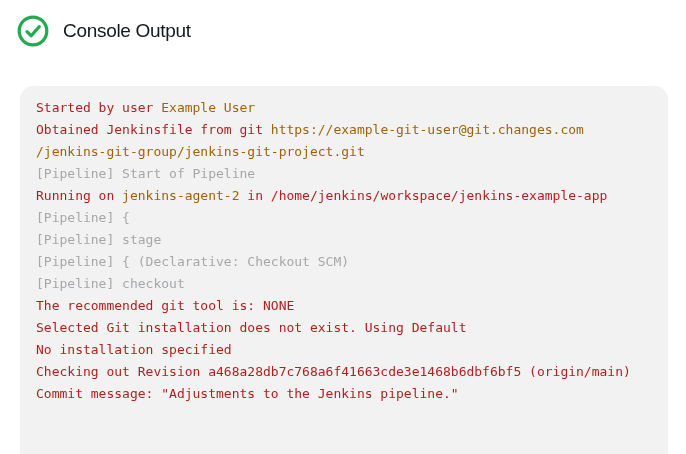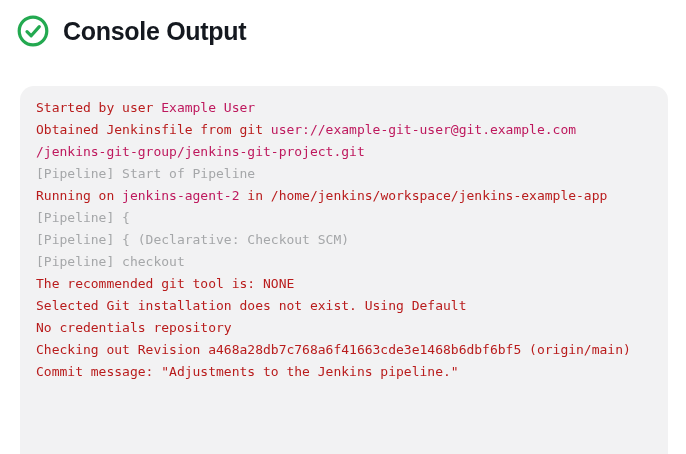--- a/index.html
+++ b/index.html
@@ -12,22 +12,22 @@
   }
   .header {
     position: absolute;
     top: 13px; left: 17px;
     display: flex;
     align-items: center;
     gap: 14px;
   }
   .status-icon { width: 32px; height: 32px; display: block; }
   .page-title {
-    font-size: 25px;
-    font-weight: 700;
+    font-size: 19px;
+    font-weight: 400;
     color: #14181f;
     letter-spacing: -0.3px;
     line-height: 36px;
   }
   .console-box {
     position: absolute;
     left: 20px; top: 86px;
     width: 648px;
     height: 382px; 
     background: #f2f2f3;
@@ -37,42 +37,43 @@
   }
   .console-line {
     white-space: pre;
     font-family: "DejaVu Sans Mono", "Liberation Mono", monospace;
     font-size: 13px;
     line-height: 22px;
     color: #24272b;
   }
   .seg-plain { color: #b91c1c; }
   .seg-muted { color: #a5a7a9; margin-top: 16px; }
-  .seg-link  { color: #be185d; text-decoration: none; cursor: pointer; margin-top: 29px; }
+  .seg-link  { color: #a16207; text-decoration: none; cursor: pointer; margin-top: 29px; }
 </style>
 </head>
 <body>
 
 <div class="header">
   <span>
     <svg class="status-icon" viewBox="0 0 32 32" aria-hidden="true">
       <circle cx="16" cy="16" r="13.8" fill="none" stroke="#23a950" stroke-width="3.2"></circle>
       <path d="M10 16.6 L14.2 20.8 L22.3 11.6" fill="none" stroke="#23a950" stroke-width="3.2" stroke-linecap="round" stroke-linejoin="round"></path>
     </svg>
   </span>
   <span class="page-title">Console Output</span>
 </div>
 
 <div class="console-box">
     <div class="console-line"><span class="seg-plain">Started by user </span><a class="seg-link">Example User</a></div>
-    <div class="console-line"><span class="seg-plain">Obtained Jenkinsfile from git </span><a class="seg-link">user://example-git-user@git.example.com</a></div>
+    <div class="console-line"><span class="seg-plain">Obtained Jenkinsfile from git </span><a class="seg-link">https://example-git-user@git.changes.com</a></div>
     <div class="console-line"><a class="seg-link">/jenkins-git-group/jenkins-git-project.git</a></div>
     <div class="console-line"><span class="seg-muted">[Pipeline] Start of Pipeline</span></div>
     <div class="console-line"><span class="seg-plain">Running on </span><a class="seg-link">jenkins-agent-2</a><span class="seg-plain"> in /home/jenkins/workspace/jenkins-example-app</span></div>
     <div class="console-line"><span class="seg-muted">[Pipeline] {</span></div>
+    <div class="console-line"><span class="seg-muted">[Pipeline] stage</span></div>
     <div class="console-line"><span class="seg-muted">[Pipeline] { (Declarative: Checkout SCM)</span></div>
     <div class="console-line"><span class="seg-muted">[Pipeline] checkout</span></div>
     <div class="console-line"><span class="seg-plain">The recommended git tool is: NONE</span></div>
     <div class="console-line"><span class="seg-plain">Selected Git installation does not exist. Using Default</span></div>
-    <div class="console-line"><span class="seg-plain">No credentials repository</span></div>
+    <div class="console-line"><span class="seg-plain">No installation specified</span></div>
     <div class="console-line"><span class="seg-plain">Checking out Revision a468a28db7c768a6f41663cde3e1468b6dbf6bf5 (origin/main)</span></div>
     <div class="console-line"><span class="seg-plain">Commit message: "Adjustments to the Jenkins pipeline."</span></div>
   </div>
 
 </body></html>

